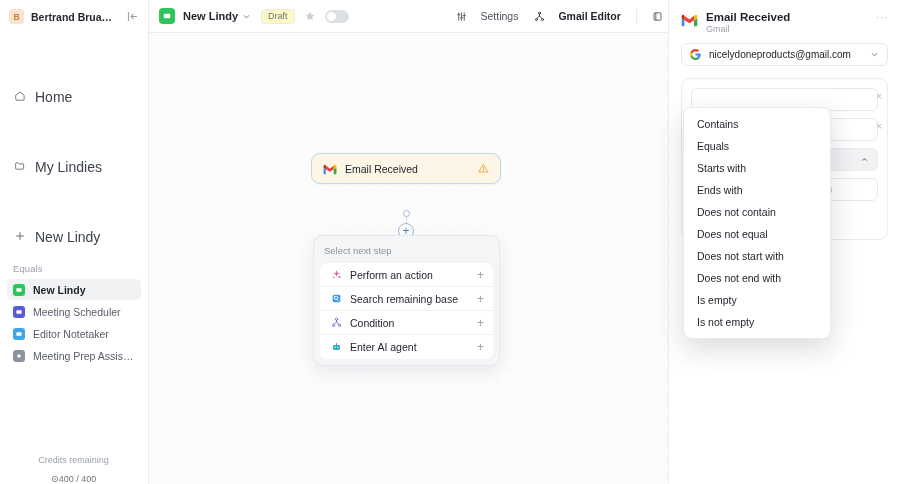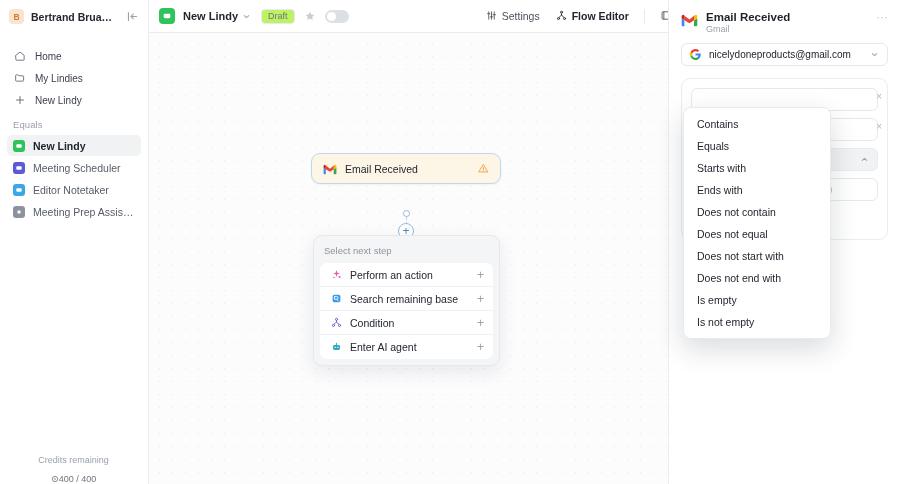--- a/index.html
+++ b/index.html
@@ -37,23 +37,23 @@
     font-size: 10.5px; font-weight: 700; color: #23272f;
     white-space: nowrap; overflow: hidden; text-overflow: ellipsis;
     flex: 1 1 auto;
   }
   .collapse-btn {
     width: 15px; height: 15px; display:flex; align-items:center; justify-content:center;
     flex: 0 0 15px; color: #9aa0ab; cursor: pointer;
   }
   .sb-nav { padding: 8px 7px 0 7px; display: flex; flex-direction: column; gap: 1px; }
   .nav-item {
-    display: flex; align-items: flex-end; gap: 9px;
+    display: flex; align-items: flex-start; gap: 9px;
     height: 21px; padding: 0 6px; border-radius: 5px;
-    font-size: 10px; color: #3c424e; cursor: pointer;
+    font-size: 14px; color: #3c424e; cursor: pointer; margin-top: 48px;
   }
   .nav-ico { width: 13px; height: 13px; flex: 0 0 13px; display:flex; align-items:center; justify-content:center; color:#6b7280; }
   .sb-section-label {
     font-size: 9.5px; color: #9ba1ac; padding: 13px 13px 5px 13px; letter-spacing: .1px;
   }
   .rec-list { padding: 0 7px; display: flex; flex-direction: column; gap: 1px; }
   .rec-item {
     display: flex; align-items: center; gap: 8px;
     height: 21px; padding: 0 6px; border-radius: 5px;
     font-size: 10.5px; color: #565c68; cursor: pointer;
@@ -81,35 +81,35 @@
     padding: 0 6px 0 10px; gap: 0;
   }
   .lindy-ico {
     width: 16px; height: 16px; border-radius: 4px; background: #2fc35c;
     display:flex; align-items:center; justify-content:center; flex:0 0 16px;
   }
   .doc-title { font-size: 11px; font-weight: 700; color: #22262e; margin-left: 8px; }
   .chev { color: #a0a6b0; margin-left: 4px; display:flex; align-items:center; }
   .badge-draft {
     margin-left: 10px; font-size: 9px; color: #6d7380;
-    background: #bef264; border: 1px solid #e8eaee;
+    background: #fef9c3; border: 1px solid #e8eaee;
     border-radius: 4px; padding: 2px 6px; line-height: 1;
   }
   .star-btn { margin-left: 9px; color: #c9ced6; display:flex; align-items:center; cursor:pointer; }
   .toggle {
     margin-left: 9px; width: 24px; height: 13px; border-radius: 7px;
     background: #dcdfe4; position: relative; cursor: pointer; flex: 0 0 24px;
   }
   .toggle .knob {
     position: absolute; top: 2px; left: 2px; width: 9px; height: 9px;
     border-radius: 50%; background: #fff;
   }
   .tb-right { margin-left: auto; display: flex; align-items: center; gap: 0; }
   .tb-btn {
-    display: flex; align-items: flex-start; gap: 5px;
+    display: flex; align-items: flex-end; gap: 13px;
     font-size: 10.5px; color: #4b515c; padding: 5px 8px;
     border-radius: 6px; cursor: pointer; white-space: nowrap;
   }
   .tb-btn.strong { color: #22262e; font-weight: 700; }
   .tb-sep { width: 1px; height: 15px; background: #e7e9ed; margin: 0 7px; }
   .tb-outline {
     border: 1px solid #e2e5ea; border-radius: 6px; padding: 4px 10px;
     font-size: 10.5px; font-weight: 700; color: #22262e; cursor: pointer;
     margin-left: 4px; background: #fff;
   }
@@ -377,21 +377,21 @@
             </svg>
           <span>Settings</span>
         </div>
         <div class="tb-btn strong">
           <svg width="11" height="11" viewBox="0 0 16 16" fill="none" stroke="currentColor" stroke-width="1.25" stroke-linecap="round" stroke-linejoin="round">
               <circle cx="8" cy="3.2" r="1.5"></circle>
               <circle cx="3.6" cy="12.4" r="1.5"></circle>
               <circle cx="12.4" cy="12.4" r="1.5"></circle>
               <path d="M8 4.7v2.6M8 7.3 4.2 11M8 7.3 11.8 11"></path>
             </svg>
-          <span>Flow Editor</span>
+          <span>Gmail Editor</span>
         </div>
         <span class="tb-sep"></span>
         <div class="tb-btn">
           <svg width="11" height="11" viewBox="0 0 16 16" fill="none" stroke="currentColor" stroke-width="1.25" stroke-linejoin="round">
               <rect x="3" y="2.6" width="10" height="10.8" rx="1.4"></rect>
               <path d="M5.6 2.6v10.8"></path>
             </svg>
           <span>Tasks</span>
         </div>
         <button class="tb-outline">Share</button>

